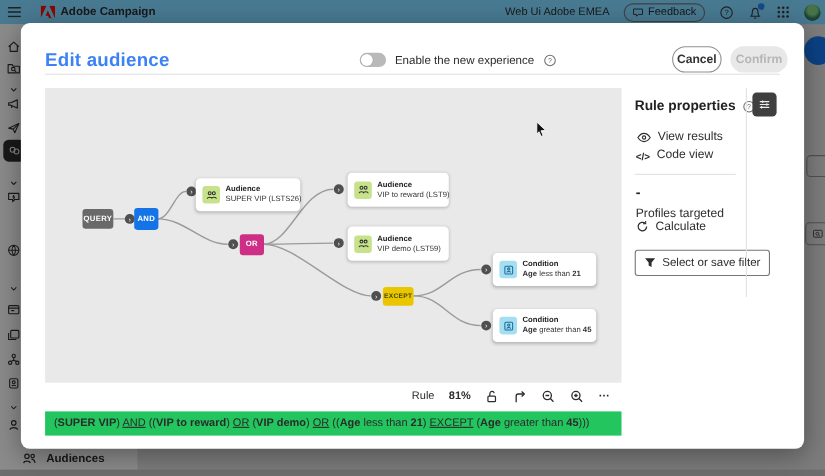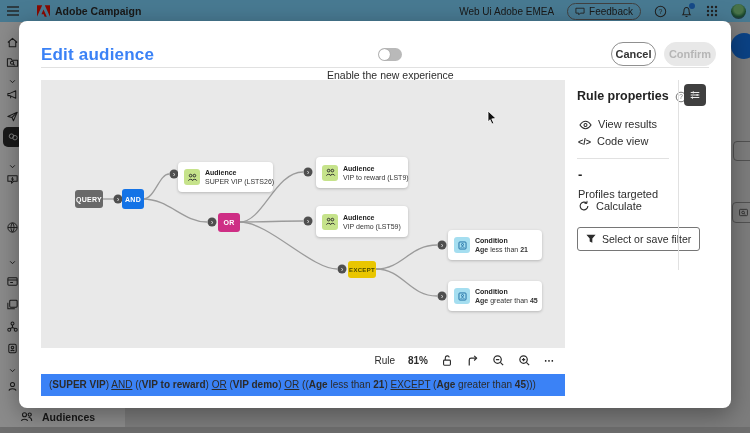--- a/index.html
+++ b/index.html
@@ -14,21 +14,21 @@
   #bottomband{position:absolute;left:0;top:427px;width:750px;height:6px;background:#bdbdbd;z-index:1;}
   #overlay{position:absolute;left:0;top:0;width:750px;height:433px;background:rgba(0,0,0,0.42);z-index:5;}
   
   #modal{position:absolute;left:19px;top:21px;width:712px;height:387px;background:#ffffff;border-radius:8px;box-shadow:0 6px 24px rgba(0,0,0,.35);z-index:10;}
   .mtitle{position:absolute;left:22px;top:24px;font-size:17px;font-weight:700;color:#3b82f6;letter-spacing:.2px;}
   .pillbtn{position:absolute;height:22px;border-radius:12px;font-size:11px;font-weight:700;display:flex;align-items:center;justify-content:center;cursor:default;}
   
   #canvas{position:absolute;left:22px;top:59px;width:524px;height:316px;}
   #flow{position:absolute;left:0;top:0;width:524px;height:268px;background:#e9e9e9;overflow:hidden;}
   #flowtoolbar{position:absolute;left:0;top:268px;width:524px;height:24px;background:#ffffff;display:flex;align-items:center;justify-content:flex-end;gap:13px;padding-right:10px;box-sizing:border-box;}
-  #formulabar{position:absolute;left:0;top:294px;width:524px;height:22px;background:#3b82f6;font-size:10px;color:#2b2b2b;line-height:22px;padding:0 8px;box-sizing:border-box;white-space:nowrap;overflow:hidden;}
+  #formulabar{position:absolute;left:0;top:294px;width:524px;height:22px;background:#22c55e;font-size:10px;color:#2b2b2b;line-height:22px;padding:0 8px;box-sizing:border-box;white-space:nowrap;overflow:hidden;}
   .node{position:absolute;display:flex;align-items:center;justify-content:center;border-radius:3px;font-weight:700;color:#fff;letter-spacing:.3px;}
   .fcard{position:absolute;background:#fff;border-radius:4px;box-shadow:0 1px 3px rgba(0,0,0,.22);display:flex;align-items:center;padding:0 6px;box-sizing:border-box;gap:5px;}
   .fcard .ic{width:16px;height:16px;border-radius:3px;display:flex;align-items:center;justify-content:center;flex:0 0 auto;}
   .fcard .tt{font-size:7px;font-weight:700;color:#222;line-height:9px;}
   .fcard .st{font-size:7px;color:#333;line-height:9px;white-space:nowrap;}
   .tbtxt{font-size:10px;color:#2c2c2c;}
   .tbico{display:flex;align-items:center;}
   .seg b{font-weight:700;} .seg u{text-decoration:underline;text-underline-offset:1px;}
   
   .pnl-label{font-size:11px;color:#2e2e2e;}
@@ -222,21 +222,21 @@
         <circle cx="6.5" cy="7" r="1.7"></circle>
         <path d="M7.8 8.3l1.5 1.4"></path>
       </svg>
   </div>
 
   <div id="overlay"></div>
 
   <div id="modal">
     <div class="mtitle">Edit audience</div>
 
-    <div class="abs" style="left:308px;top:27px;display:flex;align-items:center;gap:8px;flex-direction:column;">
+    <div class="abs" style="left:308px;top:27px;display:flex;align-items:center;gap:8px;">
       <span style="width:24px;height:13px;border-radius:7px;background:#b9b9b9;position:relative;display:inline-block;">
         <span style="position:absolute;left:1px;top:1px;width:11px;height:11px;border-radius:50%;background:#fff;box-shadow:0 0 1px rgba(0,0,0,.4);"></span>
       </span>
       <span style="font-size:10.5px;color:#2c2c2c;">Enable the new experience</span>
       <span>
           <svg width="12" height="12" viewBox="0 0 14 14" fill="none">
             <circle cx="7" cy="7" r="5.6" stroke="#6e6e6e" stroke-width="1.1"></circle>
             <text x="7" y="9.7" text-anchor="middle" font-size="7.5" fill="#6e6e6e" font-family="Liberation Sans,sans-serif">?</text>
           </svg>
         </span>

